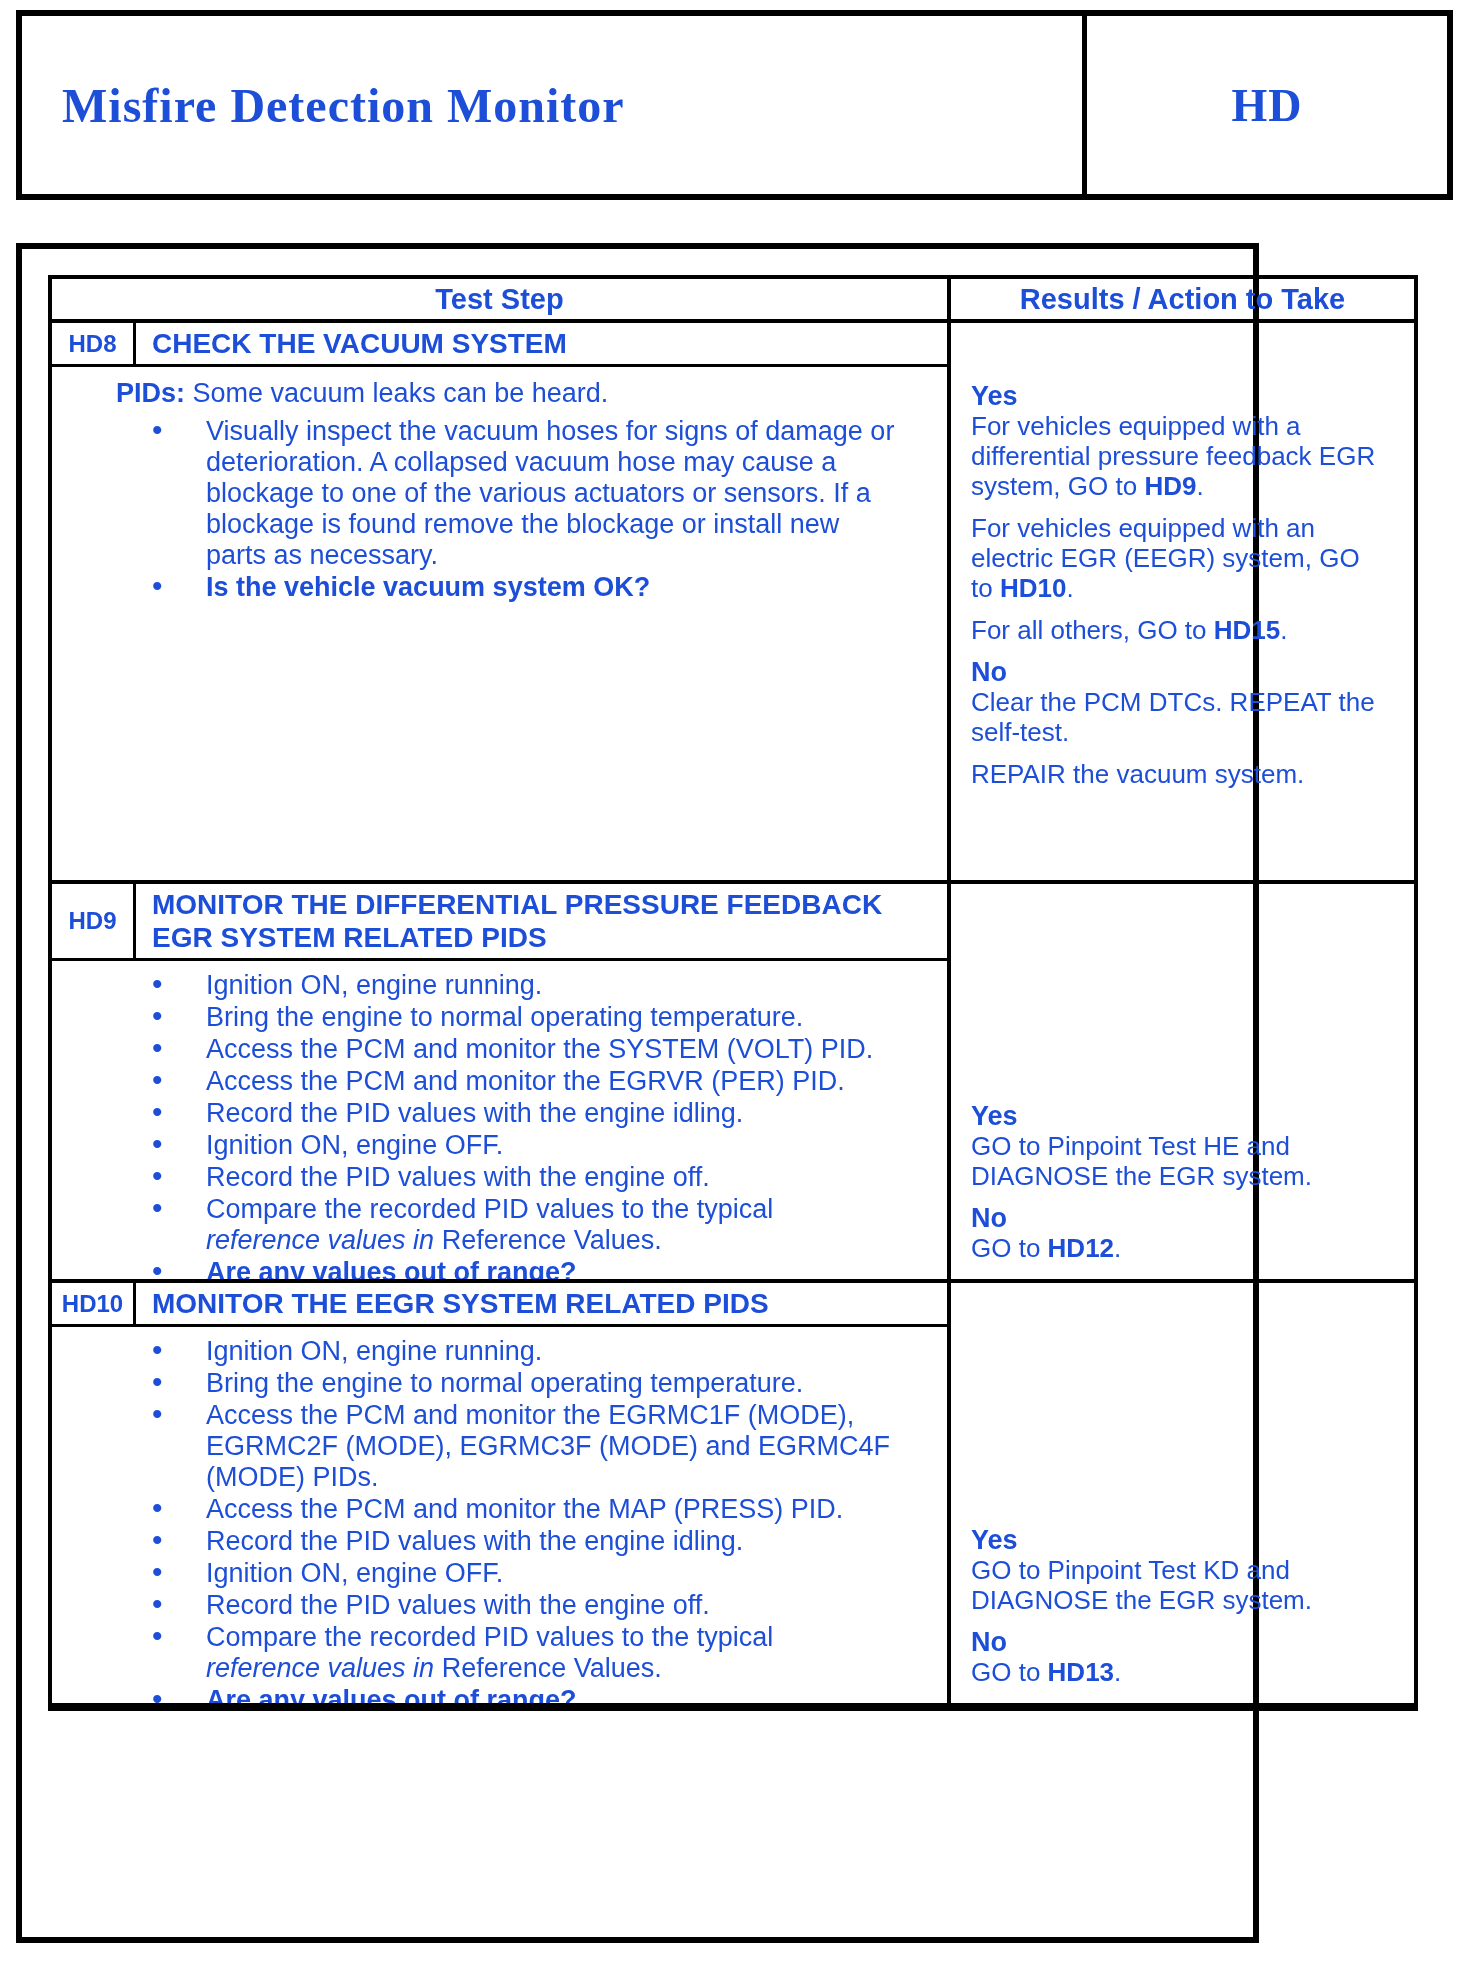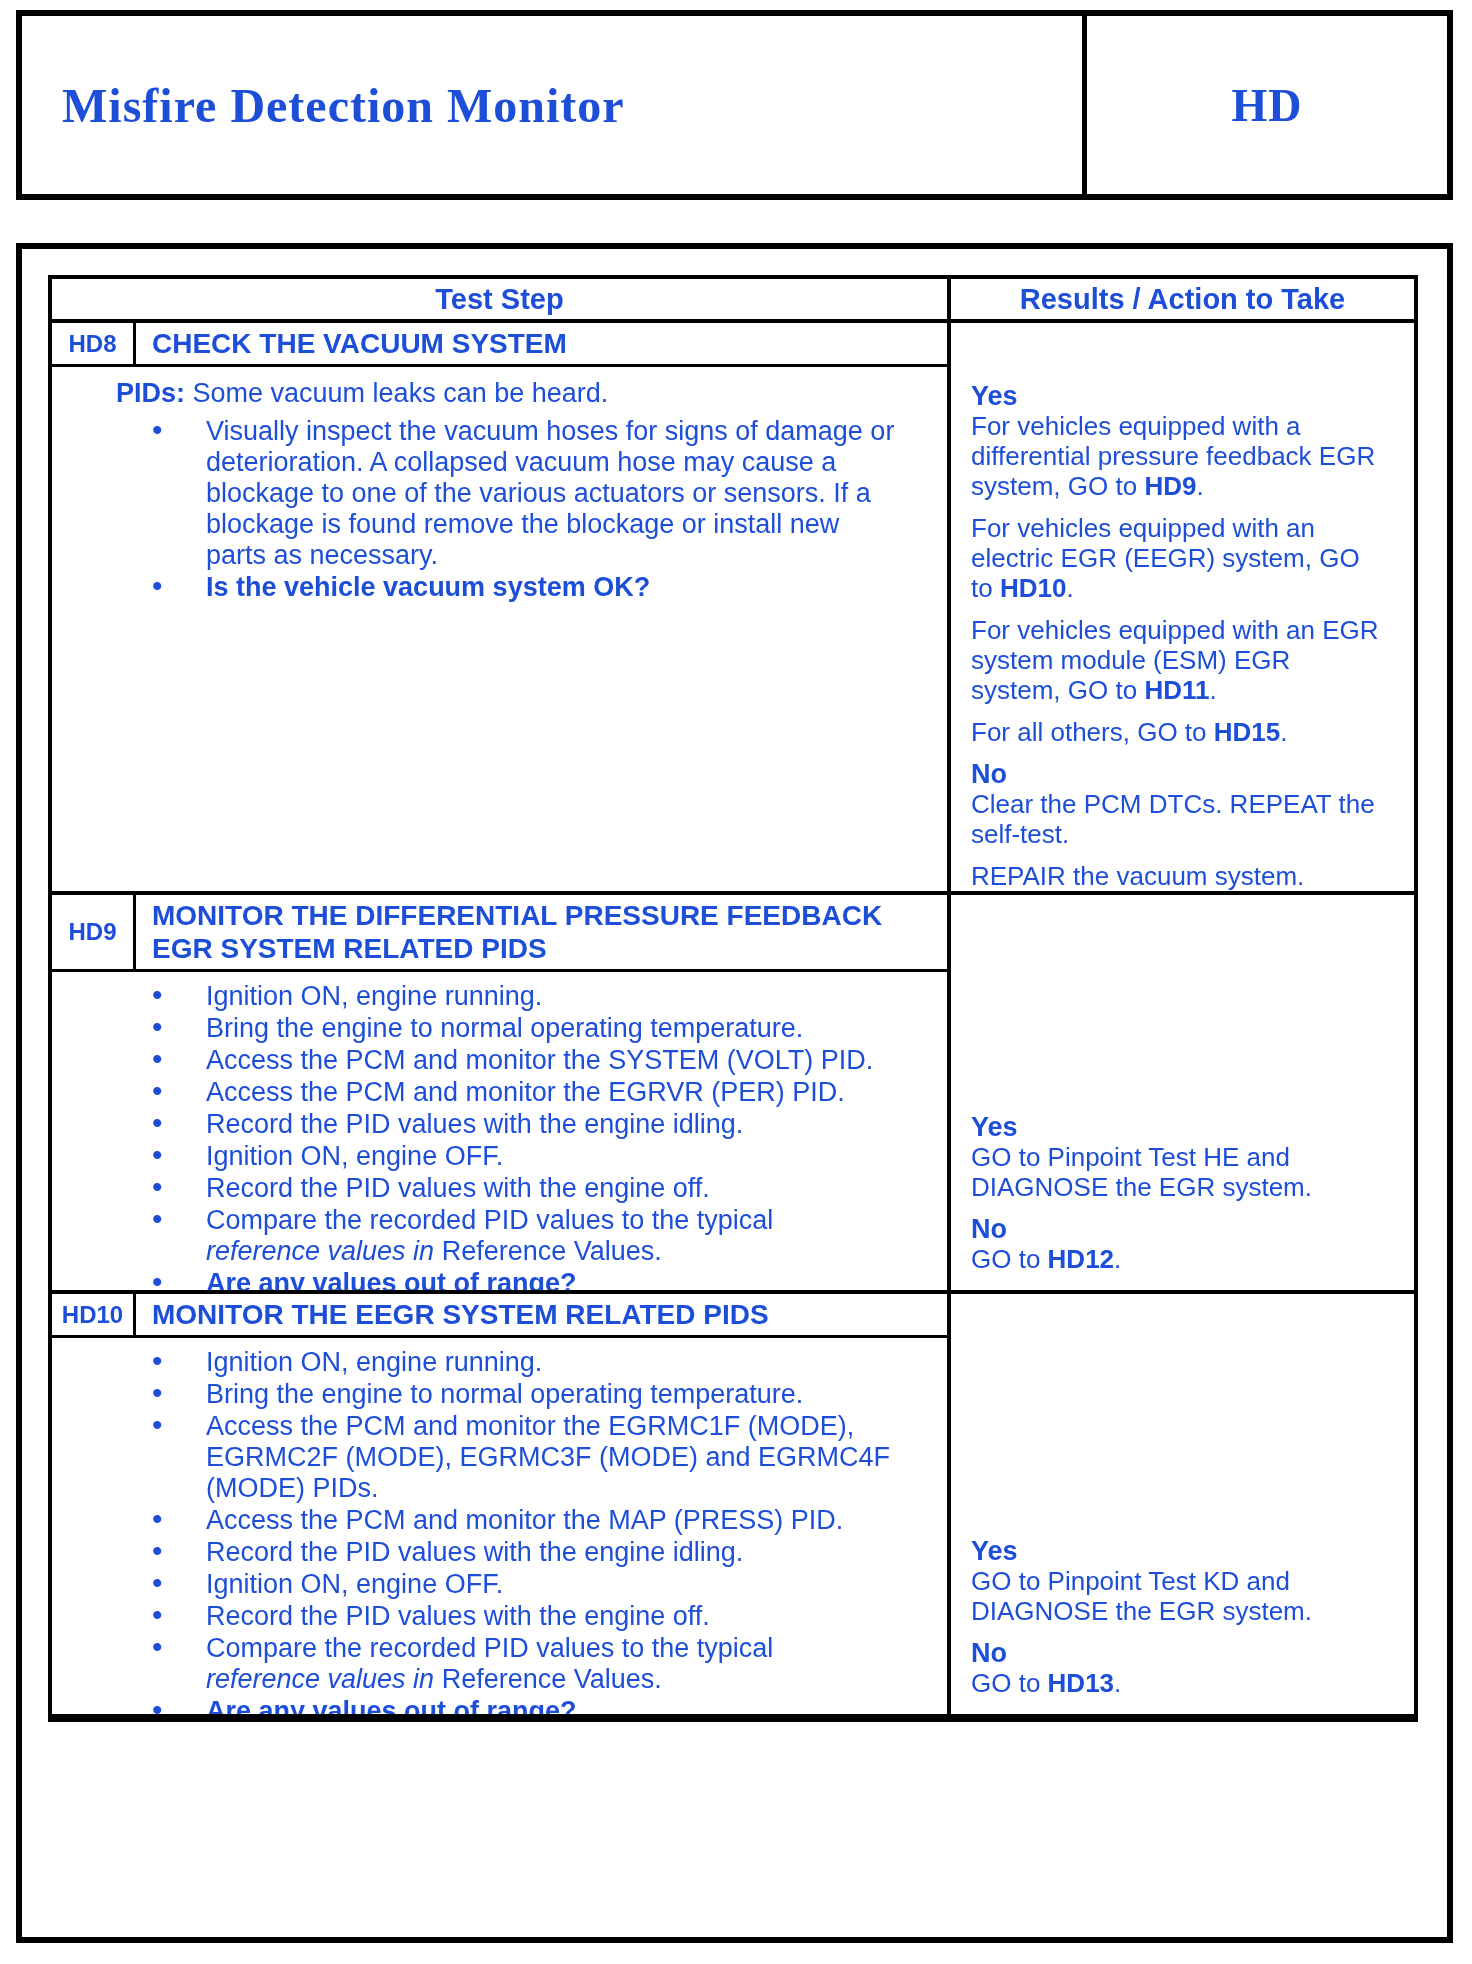--- a/index.html
+++ b/index.html
@@ -42,21 +42,21 @@
   .hdr-code {
     font-family:"Liberation Serif", serif;
     font-weight:bold;
     font-size:46px;
     letter-spacing:1px;
   }
 
   
   .proc-box {
     position:absolute; left:16px; top:243px;
-    width:1437px; height:1700px;
+    width:1243px; height:1700px;
     border:6px solid #000;
     box-sizing:border-box;
   }
 
   
   .ttable {
     position:absolute; left:26px; top:26px;
     width:1370px;
     border:4px solid #000;
     box-sizing:border-box;
@@ -206,23 +206,20 @@
         </div>
         <div class="step-right align-top">
             <div class="res-group">
               <div class="res-label">Yes</div>
               <div class="res-para"><span>For vehicles equipped with a
 differential pressure feedback EGR
 system, GO to </span><span class="seg-b">HD9</span><span>.</span></div>
               <div class="res-para"><span>For vehicles equipped with an
 electric EGR (EEGR) system, GO
 to </span><span class="seg-b">HD10</span><span>.</span></div>
-              <div class="res-para"><span>For vehicles equipped with an EGR
-system module (ESM) EGR
-system, GO to </span><span class="seg-b">HD11</span><span>.</span></div>
               <div class="res-para"><span>For all others, GO to </span><span class="seg-b">HD15</span><span>.</span></div>
             </div>
             <div class="res-group">
               <div class="res-label">No</div>
               <div class="res-para"><span>Clear the PCM DTCs. REPEAT the
 self-test.</span></div>
               <div class="res-para"><span>REPAIR the vacuum system.</span></div>
             </div>
           </div>
       </div>

